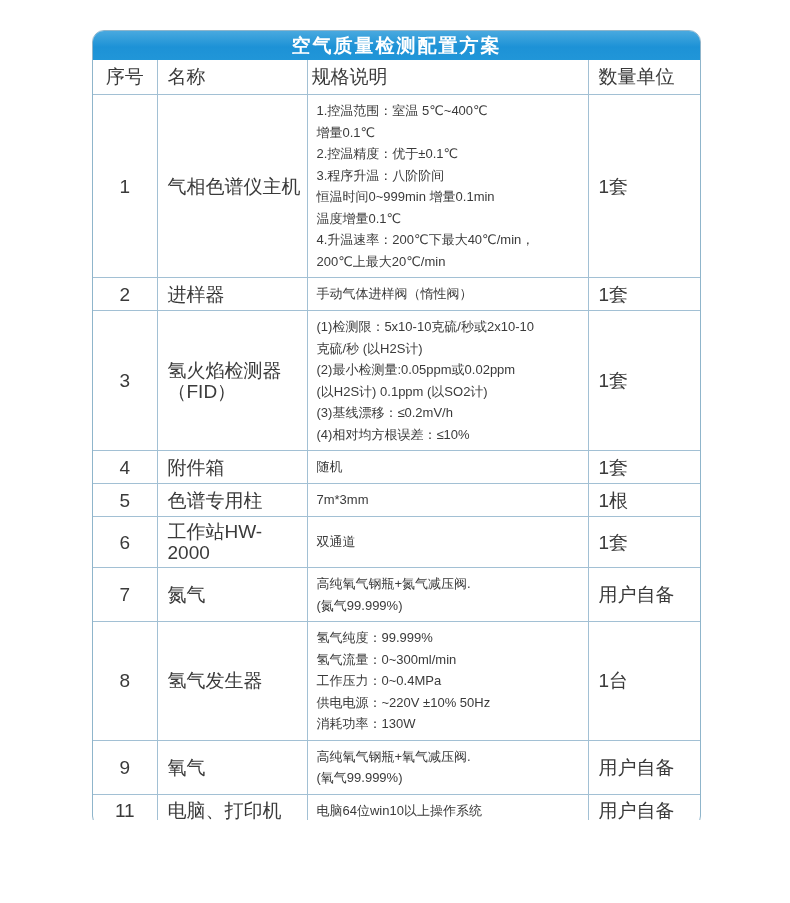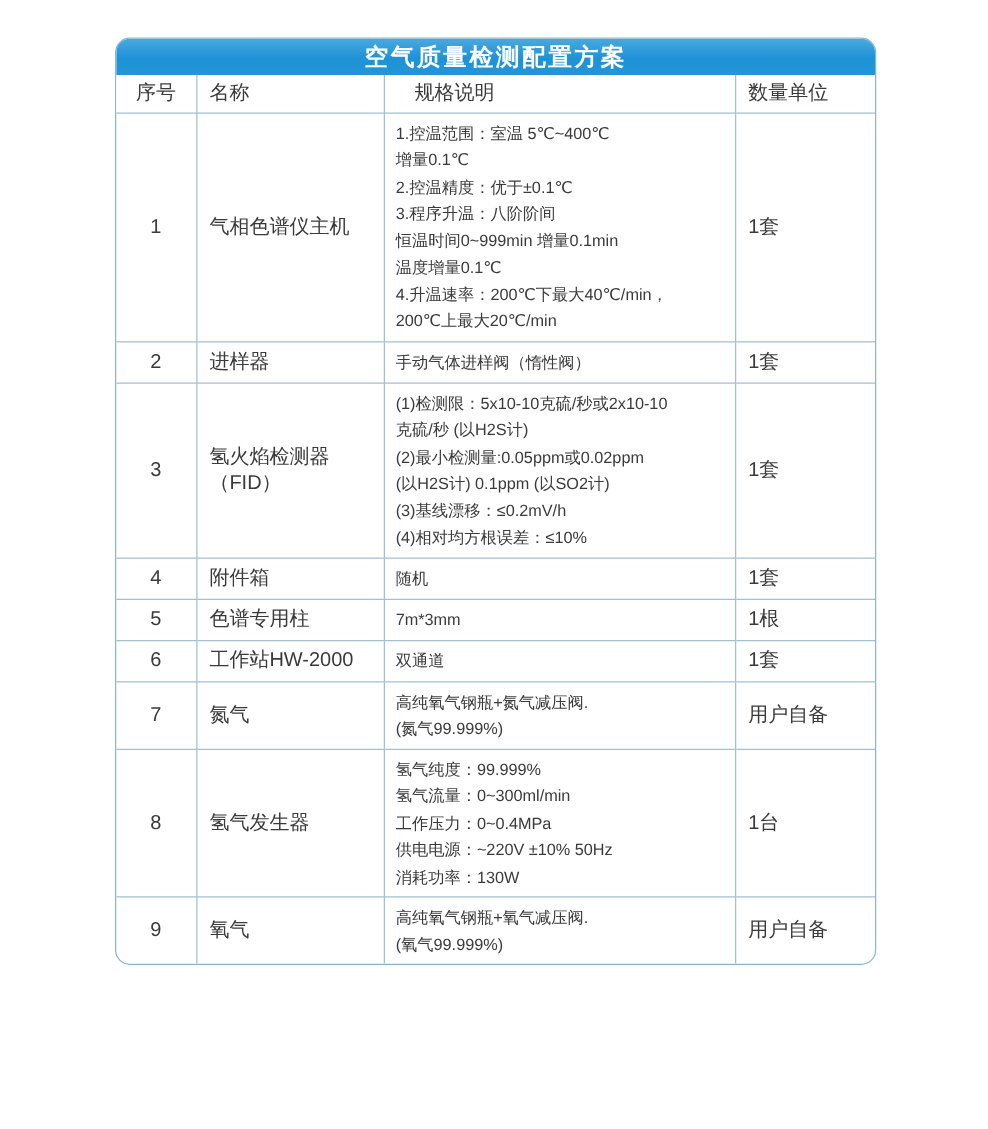--- a/index.html
+++ b/index.html
@@ -41,26 +41,26 @@
     color: #3a3a3a;
   }
   col.c-no   { width: 64px; }
   col.c-name { width: 150px; }
   col.c-spec { width: 281px; }
   col.c-qty  { width: 112px; }
   th, td {
     border: 1px solid #a2c0d4;
     font-weight: normal;
     vertical-align: middle;
-    font-size: 16px;
+    font-size: 19px;
   }
   thead th { height: 30px; background: #ffffff; }
   th.h-no, td.no { text-align: center; padding: 0; }
   th.h-name, td.name { text-align: left; padding: 4px 6px 4px 10px; }
-  th.h-spec, td.spec { text-align: left; padding-left: 24px; }
+  th.h-spec, td.spec { text-align: left; padding-left: 4px; }
   th.h-qty, td.qty  { text-align: left; padding: 4px 4px 4px 10px; }
   td { line-height: 21px; }
   td.spec {
     white-space: pre-line;
     padding: 5px 4px 5px 9px;
     font-size: 13px;
     line-height: 21.5px;
   }
   tr.single td { height: 33px; }
   
@@ -156,16 +156,22 @@
 消耗功率：130W</td>
           <td class="qty">1台</td>
         </tr>
         <tr>
           <td class="no">9</td>
           <td class="name">氧气</td>
           <td class="spec">高纯氧气钢瓶+氧气减压阀.
 (氧气99.999%)</td>
           <td class="qty">用户自备</td>
         </tr>
+        <tr class="single">
+          <td class="no">11</td>
+          <td class="name">电脑、打印机</td>
+          <td class="spec">电脑64位win10以上操作系统</td>
+          <td class="qty">用户自备</td>
+        </tr>
       </tbody>
     </table>
   </div>
 </div>
 
 </body></html>

